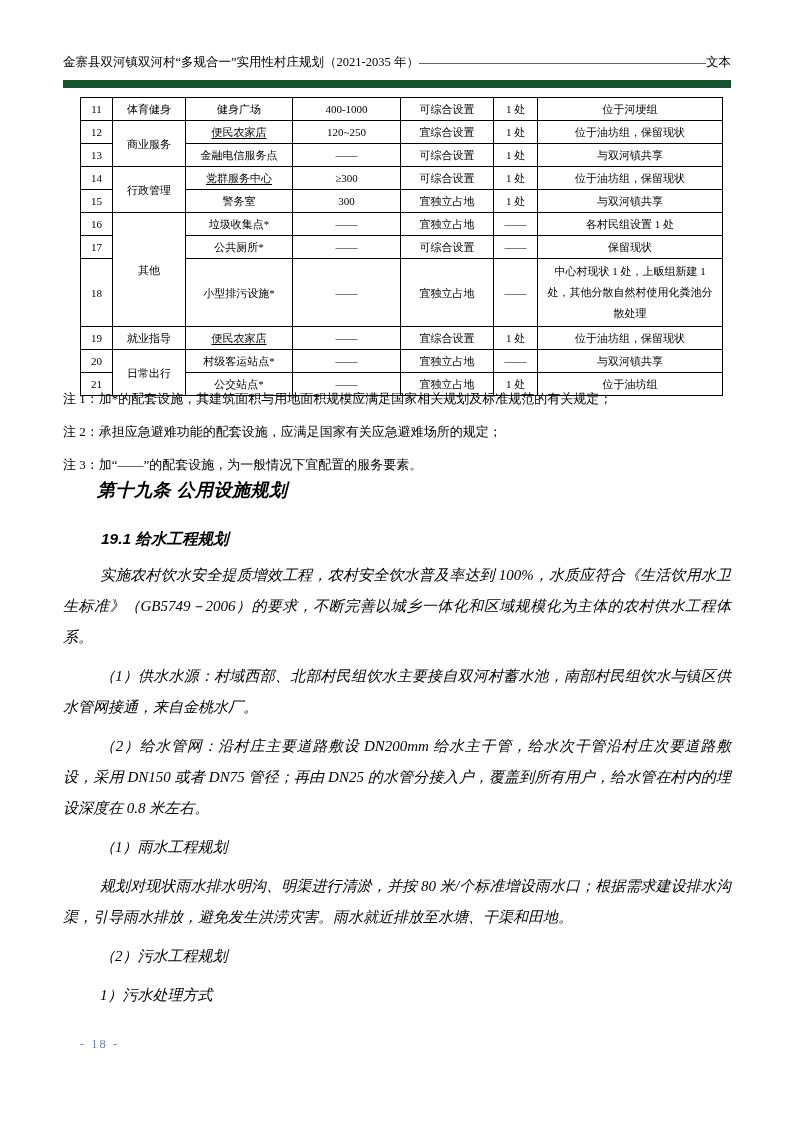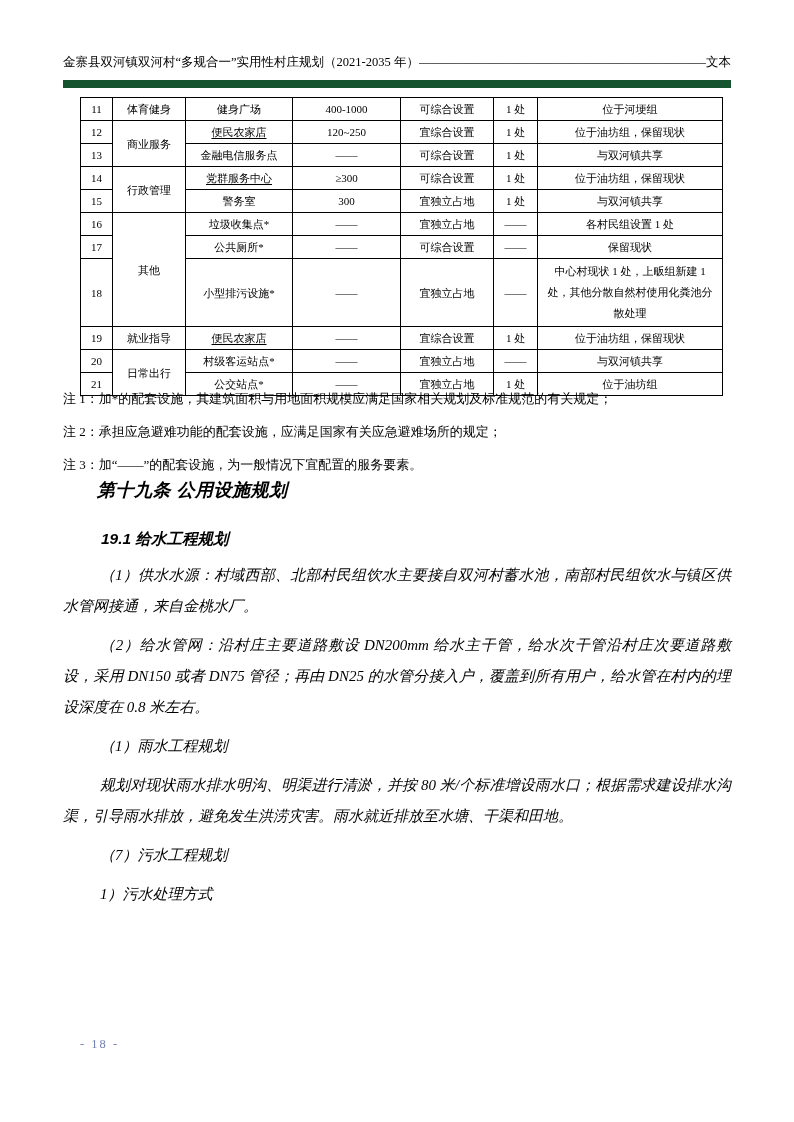--- a/index.html
+++ b/index.html
@@ -216,23 +216,24 @@
 
   <div class="notes">
     <p>注 1：加*的配套设施，其建筑面积与用地面积规模应满足国家相关规划及标准规范的有关规定；</p>
     <p>注 2：承担应急避难功能的配套设施，应满足国家有关应急避难场所的规定；</p>
     <p>注 3：加“——”的配套设施，为一般情况下宜配置的服务要素。</p>
   </div>
 
   <div class="content">
     <h2>第十九条 公用设施规划</h2>
     <h3>19.1 给水工程规划</h3>
+    <p class="body">实施农村饮水安全提质增效工程，农村安全饮水普及率达到 100%，水质应符合《生活饮用水卫生标准》（GB5749－2006）的要求，不断完善以城乡一体化和区域规模化为主体的农村供水工程体系。</p>
     <p class="body">（1）供水水源：村域西部、北部村民组饮水主要接自双河村蓄水池，南部村民组饮水与镇区供水管网接通，来自金桃水厂。</p>
     <p class="body">（2）给水管网：沿村庄主要道路敷设 DN200mm 给水主干管，给水次干管沿村庄次要道路敷设，采用 DN150 或者 DN75 管径；再由 DN25 的水管分接入户，覆盖到所有用户，给水管在村内的埋设深度在 0.8 米左右。</p>
     <p class="body">（1）雨水工程规划</p>
     <p class="body">规划对现状雨水排水明沟、明渠进行清淤，并按 80 米/个标准增设雨水口；根据需求建设排水沟渠，引导雨水排放，避免发生洪涝灾害。雨水就近排放至水塘、干渠和田地。</p>
-    <p class="body">（7）污水工程规划</p>
+    <p class="body">（2）污水工程规划</p>
     <p class="body">1）污水处理方式</p>
   </div>
 
   <div class="footer" style="color: rgb(112, 129, 173);">- 18 -</div>
 
 </div>
 
 </body></html>

